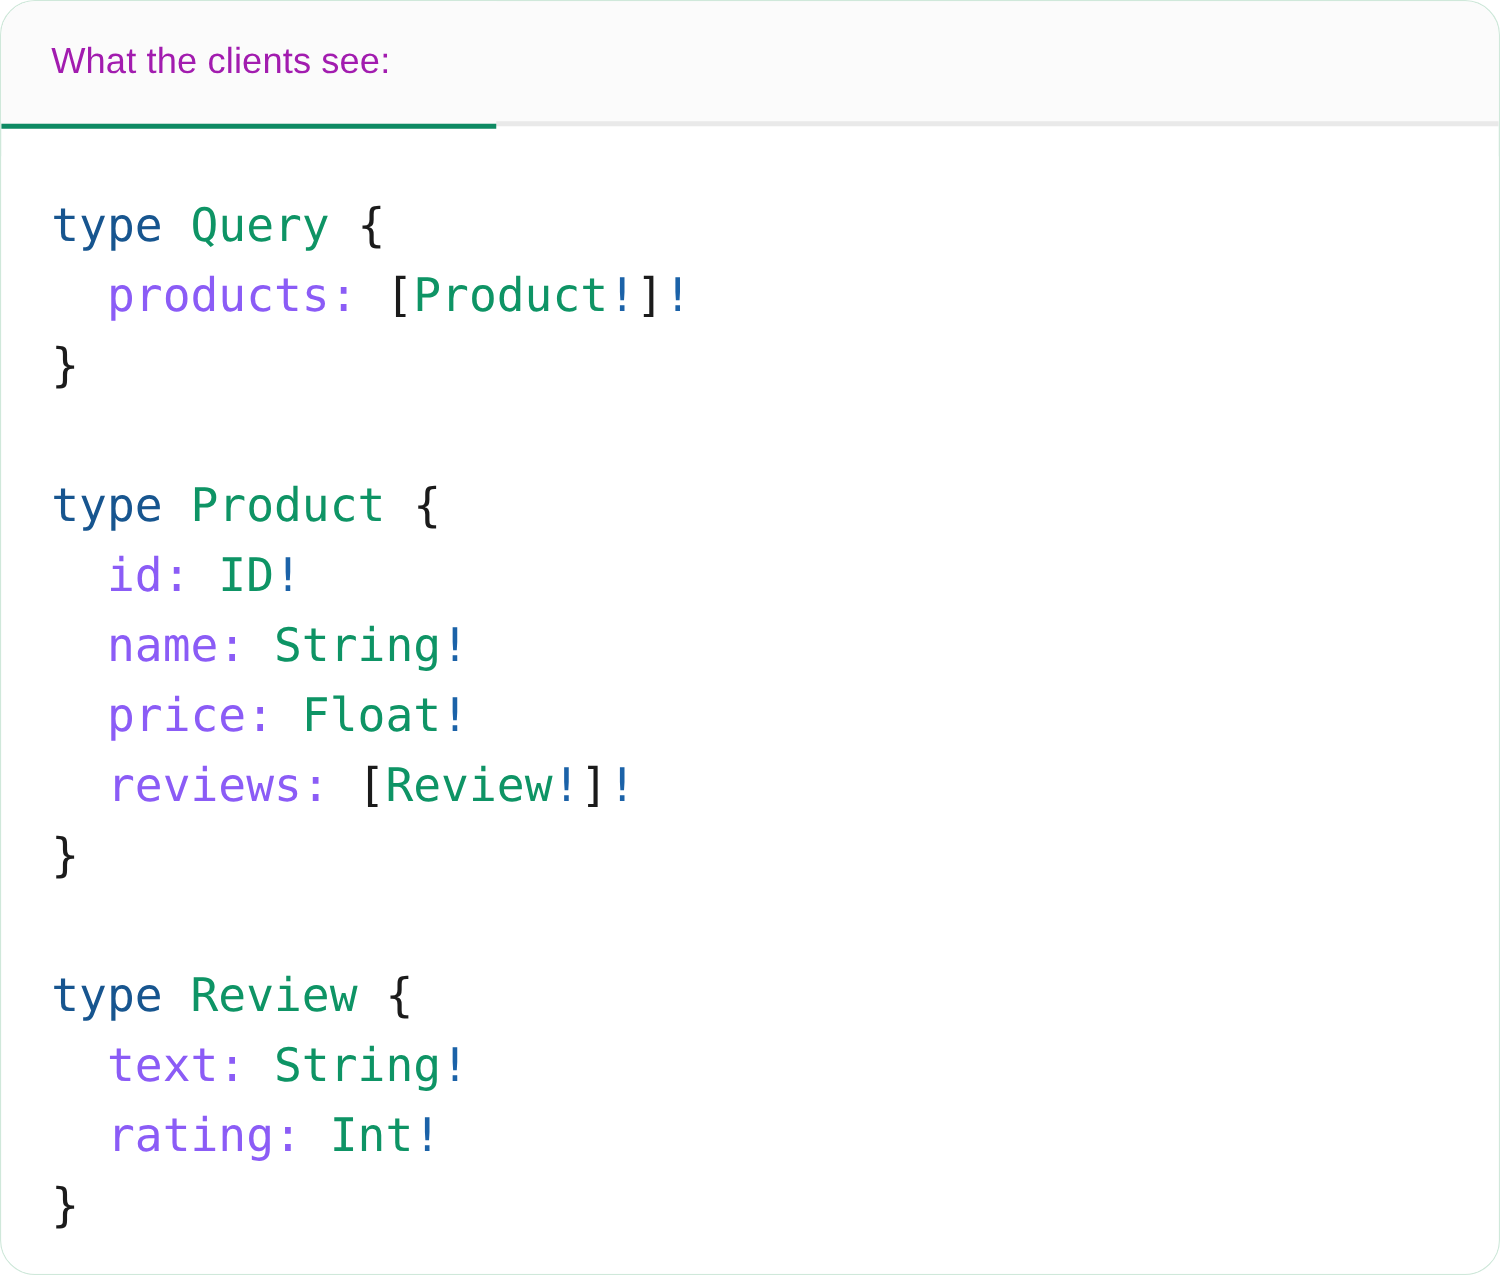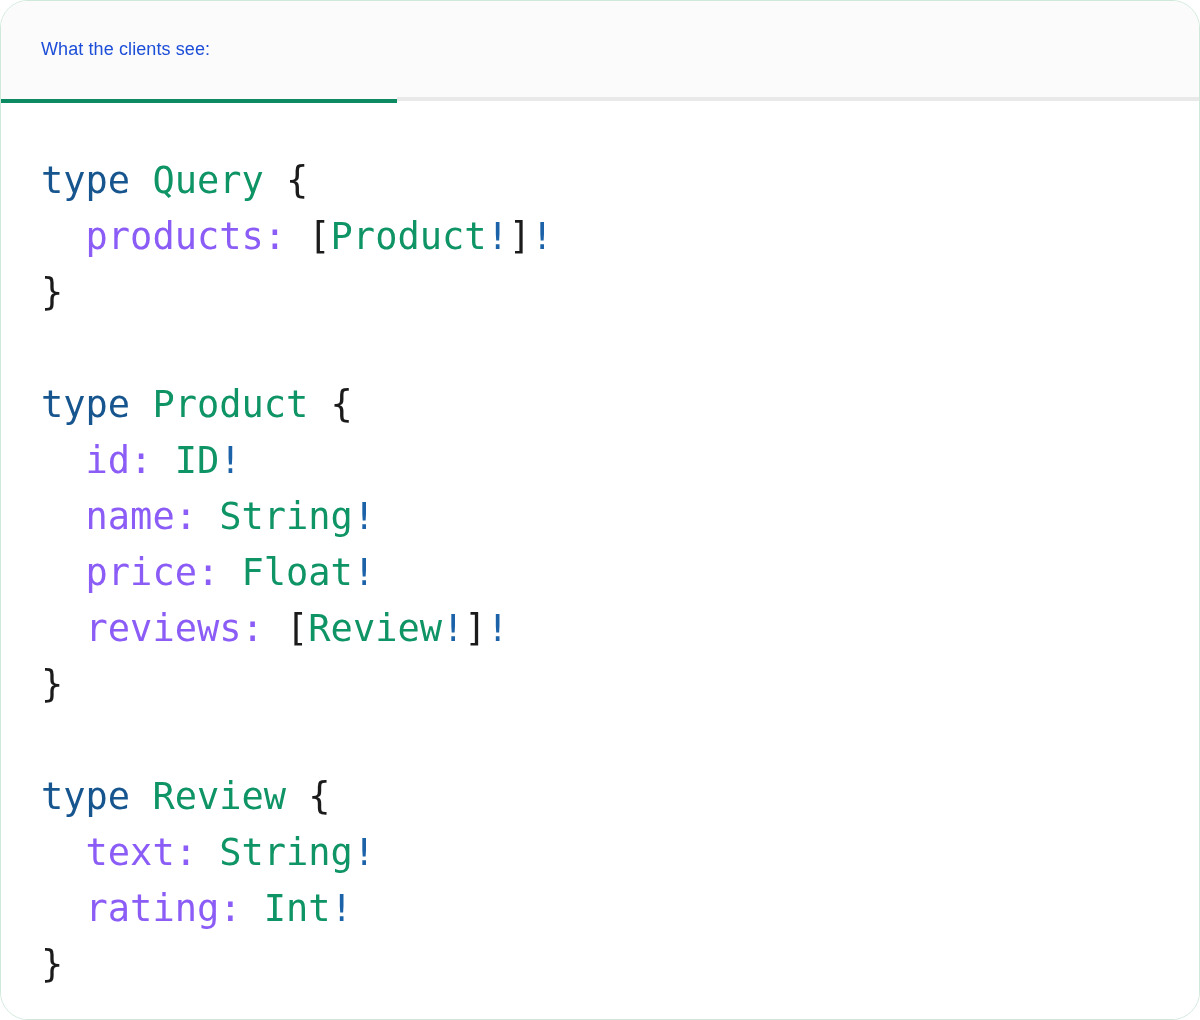--- a/index.html
+++ b/index.html
@@ -53,23 +53,23 @@
     position: absolute;
     left: 0;
     right: 0;
     bottom: -4px;
     height: 4px;
     background: #0e8a63;
   }
 
   .tab-label {
     font-family: "Liberation Sans", sans-serif;
-    font-size: 18px;
+    font-size: 29px;
     font-weight: 400;
-    color: #1d4ed8;
+    color: #a21caf;
     letter-spacing: 0.1px;
     white-space: nowrap;
   }
 
   
   .code-pane {
     box-sizing: border-box;
     padding: 28px 40px 40px 40px;
     background: #ffffff;
     height: 916px;

